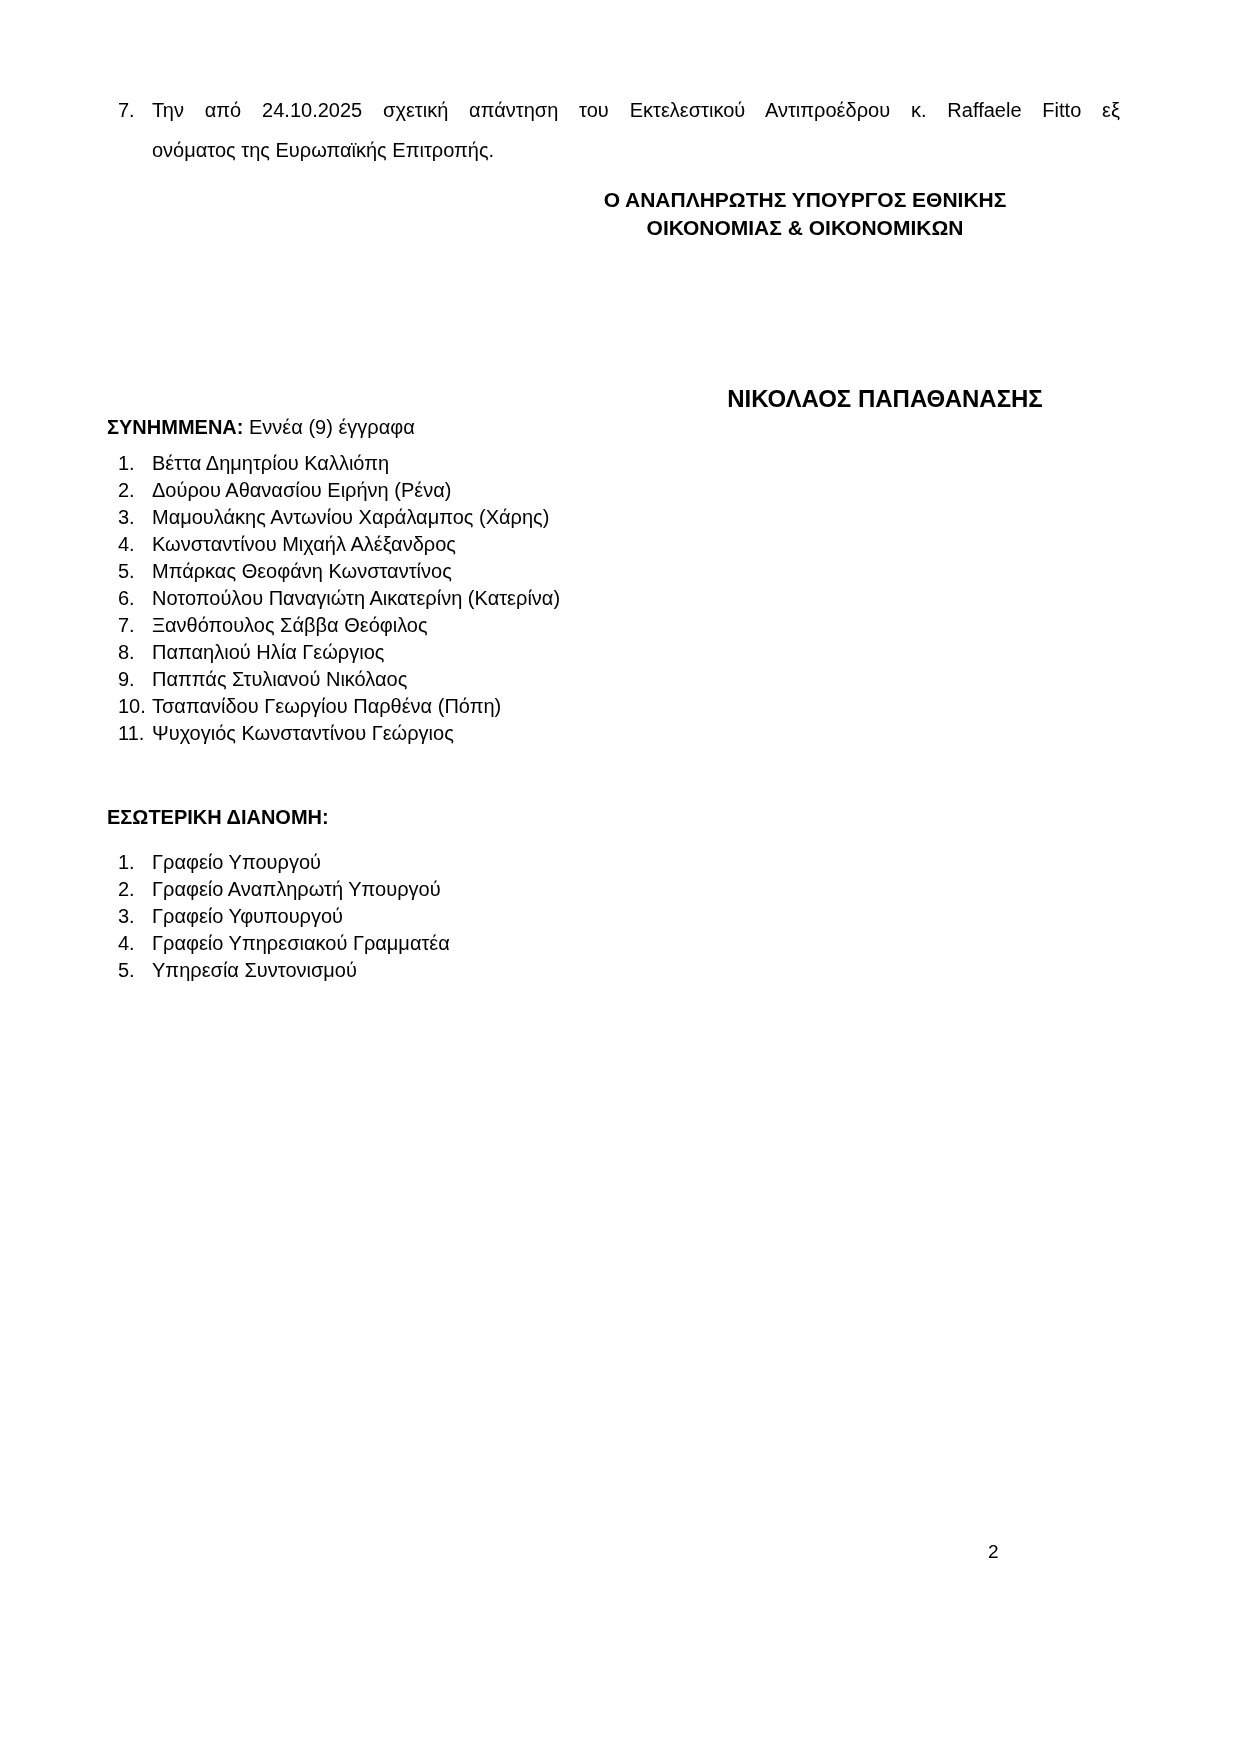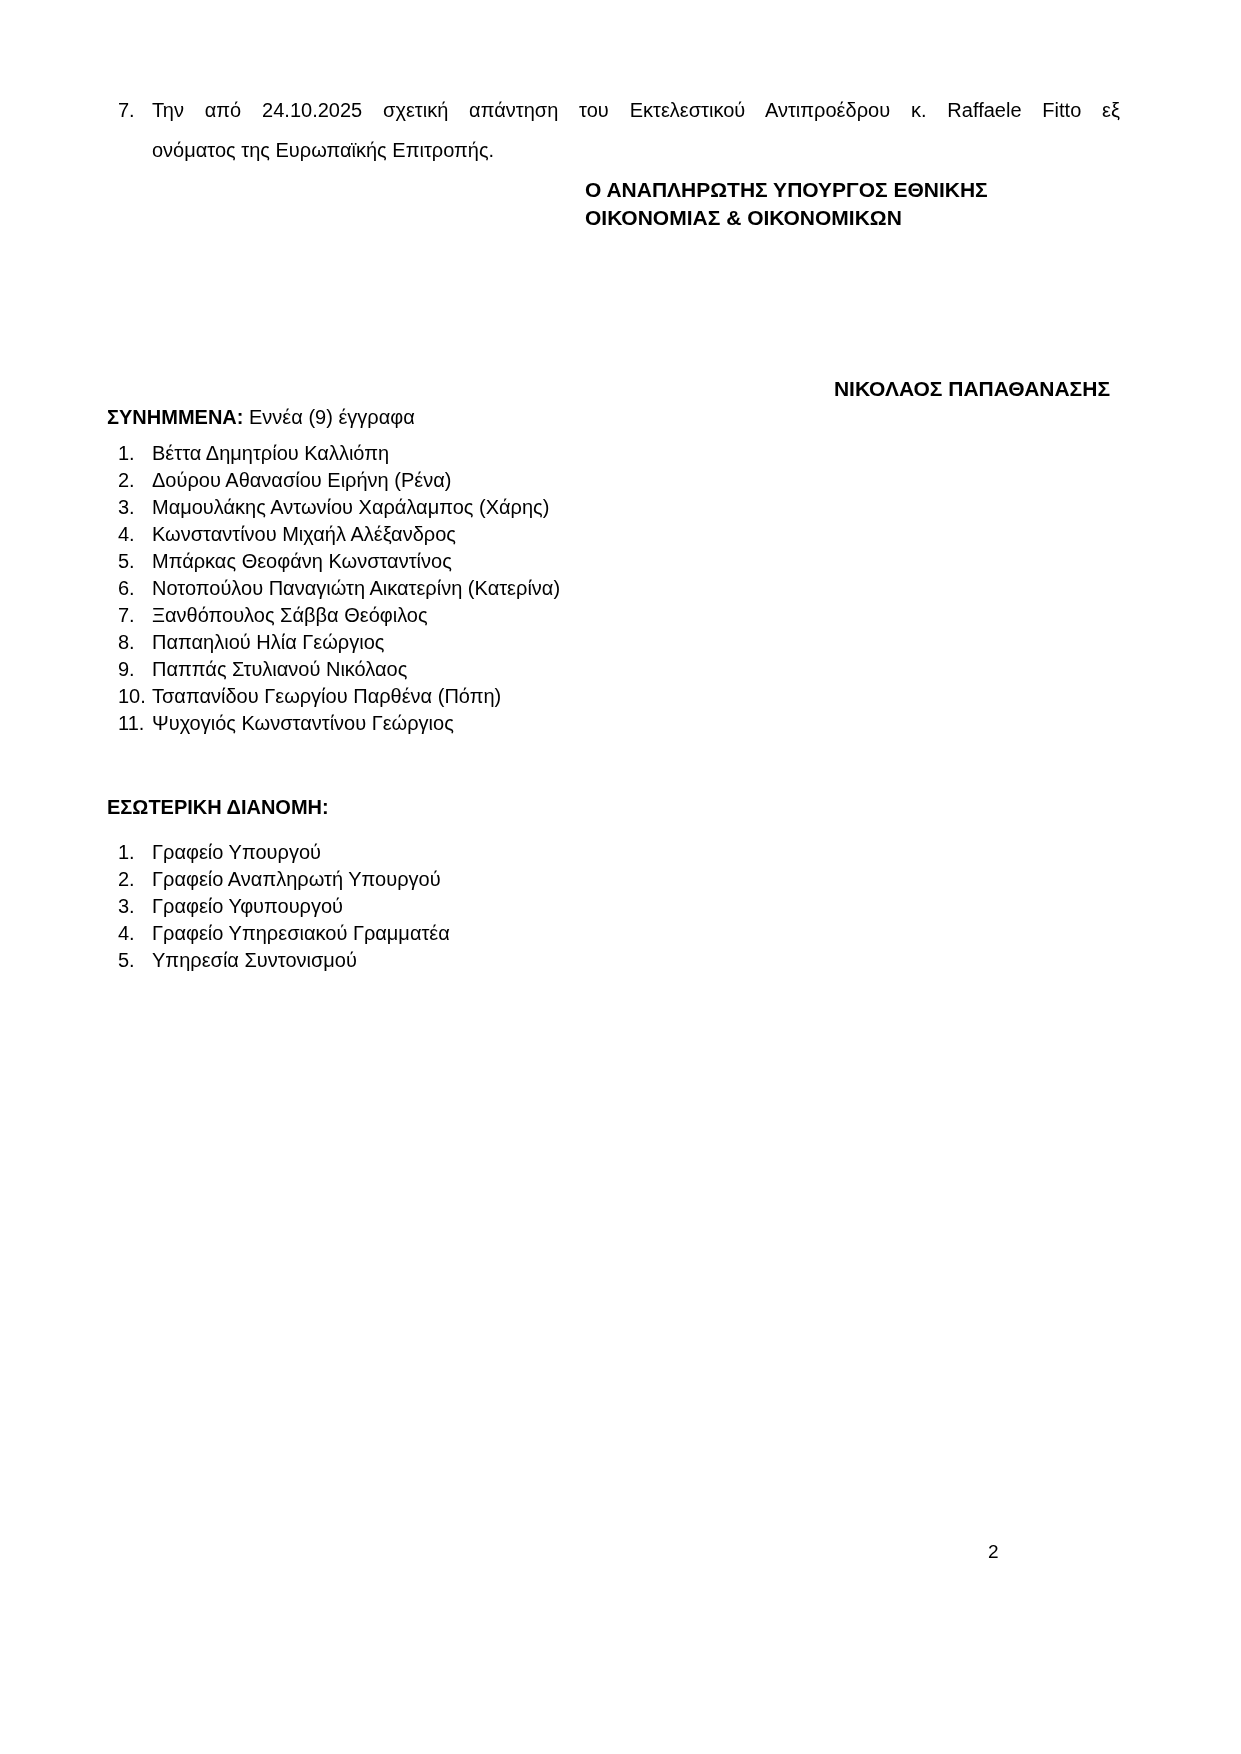--- a/index.html
+++ b/index.html
@@ -36,34 +36,34 @@
     text-align-last: justify;
   }
   .para-line2 {
     margin-left: 34px;
     line-height: 40px;
   }
 
   
   .sig-title {
     margin-left: 478px;
-    margin-top: 6px;
+    margin-top: 16px;
     width: 440px;
-    text-align: left;
+    text-align: center;
     font-weight: bold;
     font-size: 21px;
     line-height: 28px;
   }
   .sig-name {
     margin-left: 553px;
     margin-top: 143px;
     width: 450px;
-    text-align: right;
+    text-align: center;
     font-weight: bold;
-    font-size: 21px;
+    font-size: 24px;
     line-height: 28px;
   }
 
   
   .attachments {
     line-height: 28px;
   }
   .attachments b { font-weight: bold; }
   .section-heading {
     font-weight: bold;

